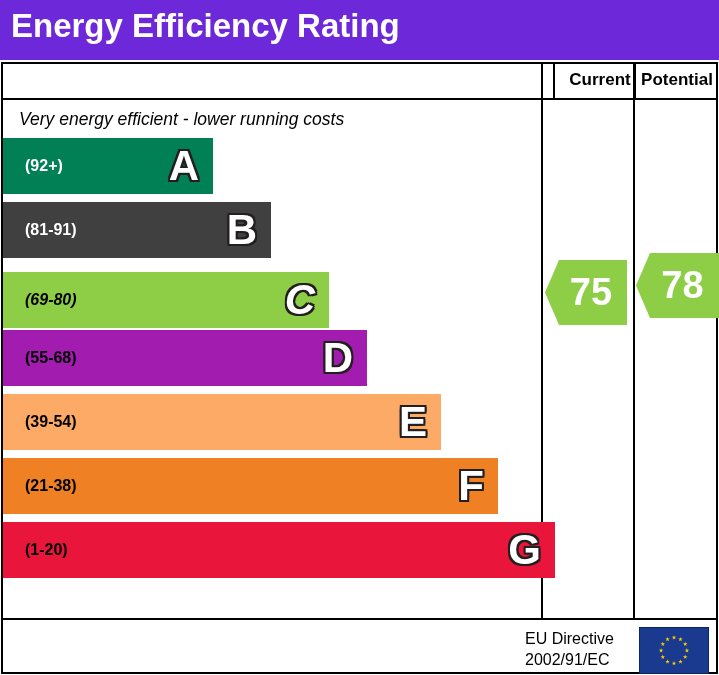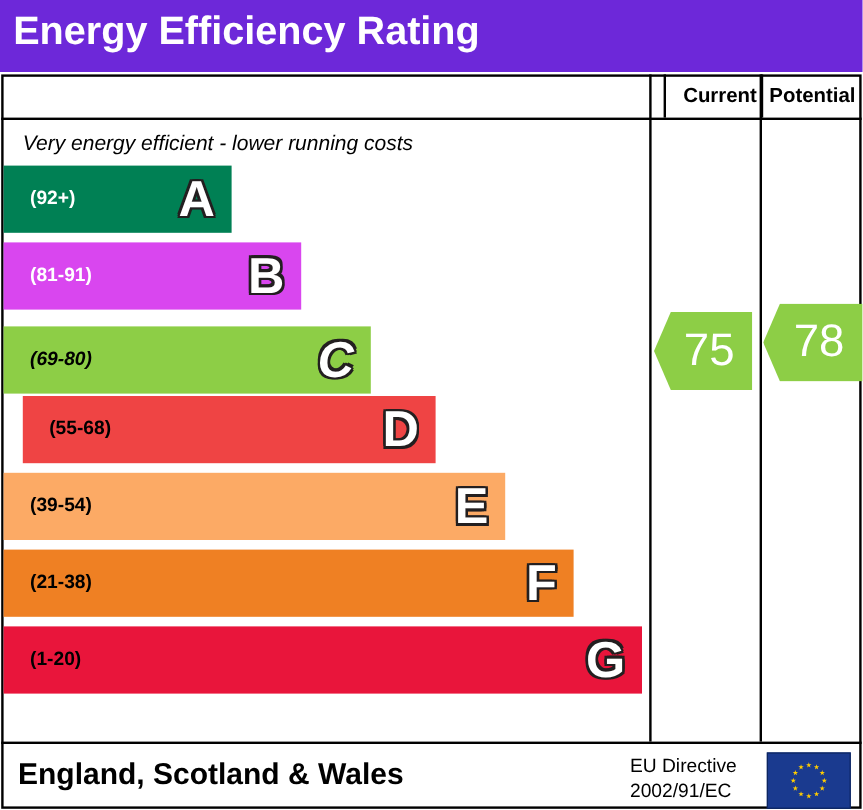--- a/index.html
+++ b/index.html
@@ -109,20 +109,21 @@
   .caption.top    { top: 9px; }
   .caption.bottom { top: 489px; }
 
   
   .band {
     position: absolute;
     left: 0;
     height: 56px;
     display: flex;
     align-items: center;
+    padding-left: 20px;
   }
   .band-range {
     position: absolute;
     left: 22px;
     font-size: 16px;
     font-weight: bold;
     color: #000;
     white-space: nowrap;
   }
   .band.dark .band-range { color: #ffffff; }
@@ -147,21 +148,21 @@
 
   
   .arrow {
     position: absolute;
     height: 65px;
     display: flex;
     align-items: center;
     justify-content: center;
     color: #ffffff;
     font-size: 38px;
-    font-weight: normal;
+    font-weight: bold;
     clip-path: polygon(0% 50%, 14px 0%, 100% 0%, 100% 100%, 14px 100%);
     box-sizing: border-box;
     padding-left: 10px;
   }
 
   
   .footer {
     position: absolute;
     left: 1px;
     top: 618px;
@@ -218,29 +219,29 @@
   <div class="vdiv v1"></div>
   <div class="vdiv v2"></div>
 
   <div class="chart-area">
     <div class="caption top">Very energy efficient - lower running costs</div>
     <div id="bands-host">
         <div class="band dark" style="top: 38px; width: 190px; background: rgb(0, 128, 84);">
           <span class="band-range">(92+)</span>
           <span class="band-letter">A</span>
         </div>
-        <div class="band dark" style="top: 102px; width: 248px; background: #d946ef;">
+        <div class="band dark" style="top: 102px; width: 248px; background: #404040;">
           <span class="band-range">(81-91)</span>
           <span class="band-letter">B</span>
         </div>
         <div class="band" style="top: 172px; width: 306px; background: rgb(141, 206, 70); font-style: italic;">
           <span class="band-range">(69-80)</span>
           <span class="band-letter">C</span>
         </div>
-        <div class="band" style="top: 230px; width: 344px; background: #ef4444; margin-left: 16px;">
+        <div class="band" style="top: 230px; width: 344px; background: #a21caf;">
           <span class="band-range">(55-68)</span>
           <span class="band-letter">D</span>
         </div>
         <div class="band" style="top: 294px; width: 418px; background: rgb(252, 170, 101);">
           <span class="band-range">(39-54)</span>
           <span class="band-letter">E</span>
         </div>
         <div class="band" style="top: 358px; width: 475px; background: rgb(239, 128, 35);">
           <span class="band-range">(21-38)</span>
           <span class="band-letter">F</span>
@@ -251,21 +252,20 @@
         </div>
       </div>
   </div>
 
   <div id="arrows-host">
       <div class="arrow" style="left: 545px; top: 260px; width: 82px; background: rgb(141, 206, 70);">75</div>
       <div class="arrow" style="left: 636px; top: 253px; width: 83px; background: rgb(141, 206, 70);">78</div>
     </div>
 
   <div class="footer">
-    <div class="footer-region">England, Scotland &amp; Wales</div>
     <div class="footer-directive">
       <div>EU Directive</div>
       <div>2002/91/EC</div>
     </div>
     <div class="eu-flag">
       <svg viewBox="0 0 70 47" width="68" height="45">
         <g id="eu-stars" fill="#FFCC00">
             <path d="M35.00 7.50L35.56 9.23L37.38 9.23L35.91 10.30L36.47 12.02L35.00 10.96L33.53 12.02L34.09 10.30L32.62 9.23L34.44 9.23Z" fill="#FFCC00"></path>
             <path d="M41.75 9.31L42.31 11.04L44.13 11.04L42.66 12.10L43.22 13.83L41.75 12.76L40.28 13.83L40.84 12.10L39.37 11.04L41.19 11.04Z" fill="#FFCC00"></path>
             <path d="M46.69 14.25L47.25 15.98L49.07 15.98L47.60 17.05L48.16 18.77L46.69 17.70L45.22 18.77L45.78 17.05L44.31 15.98L46.13 15.98Z" fill="#FFCC00"></path>

